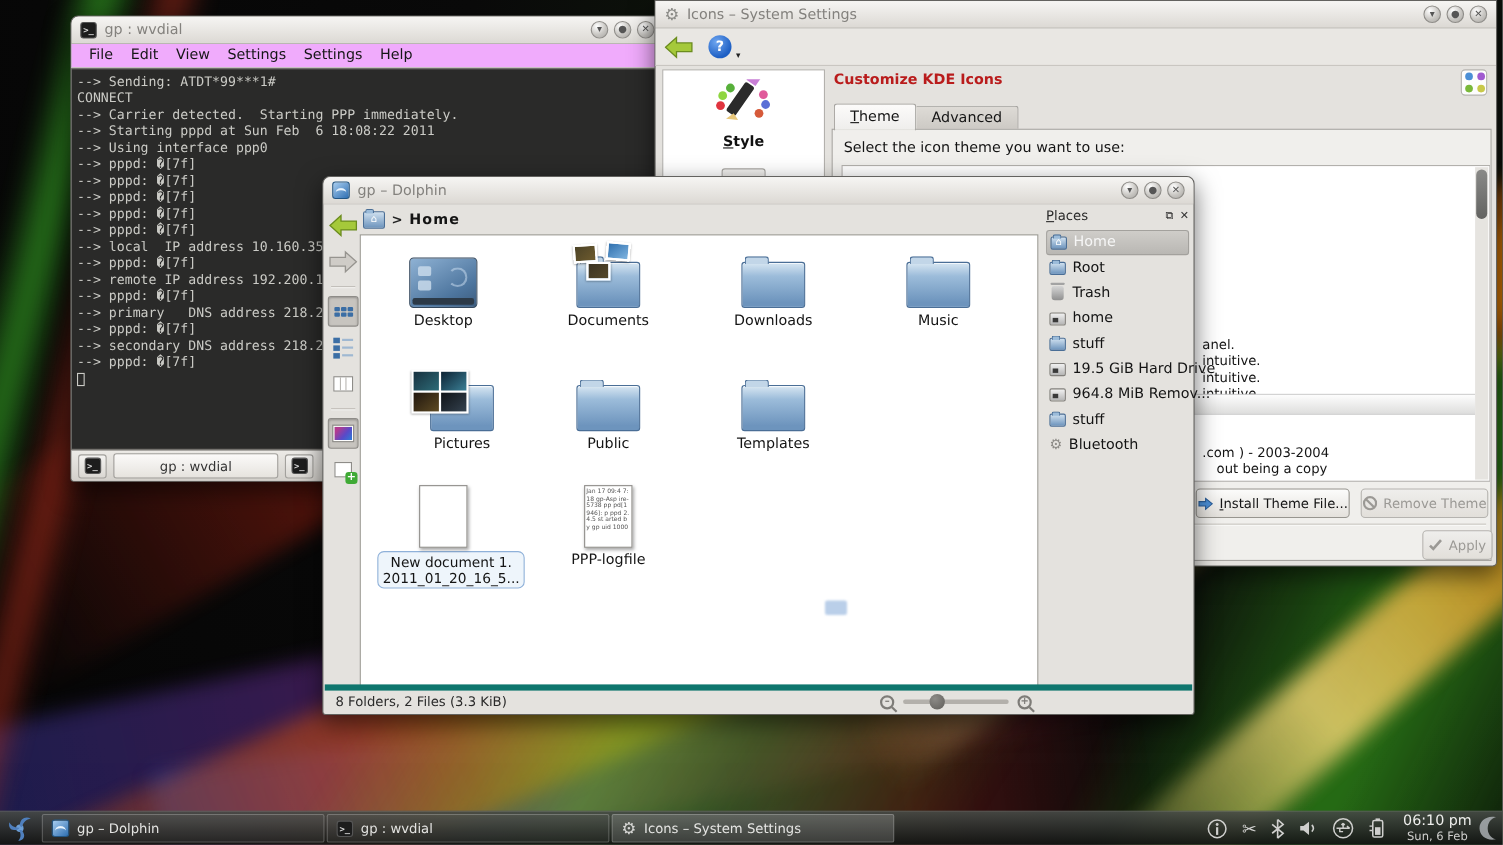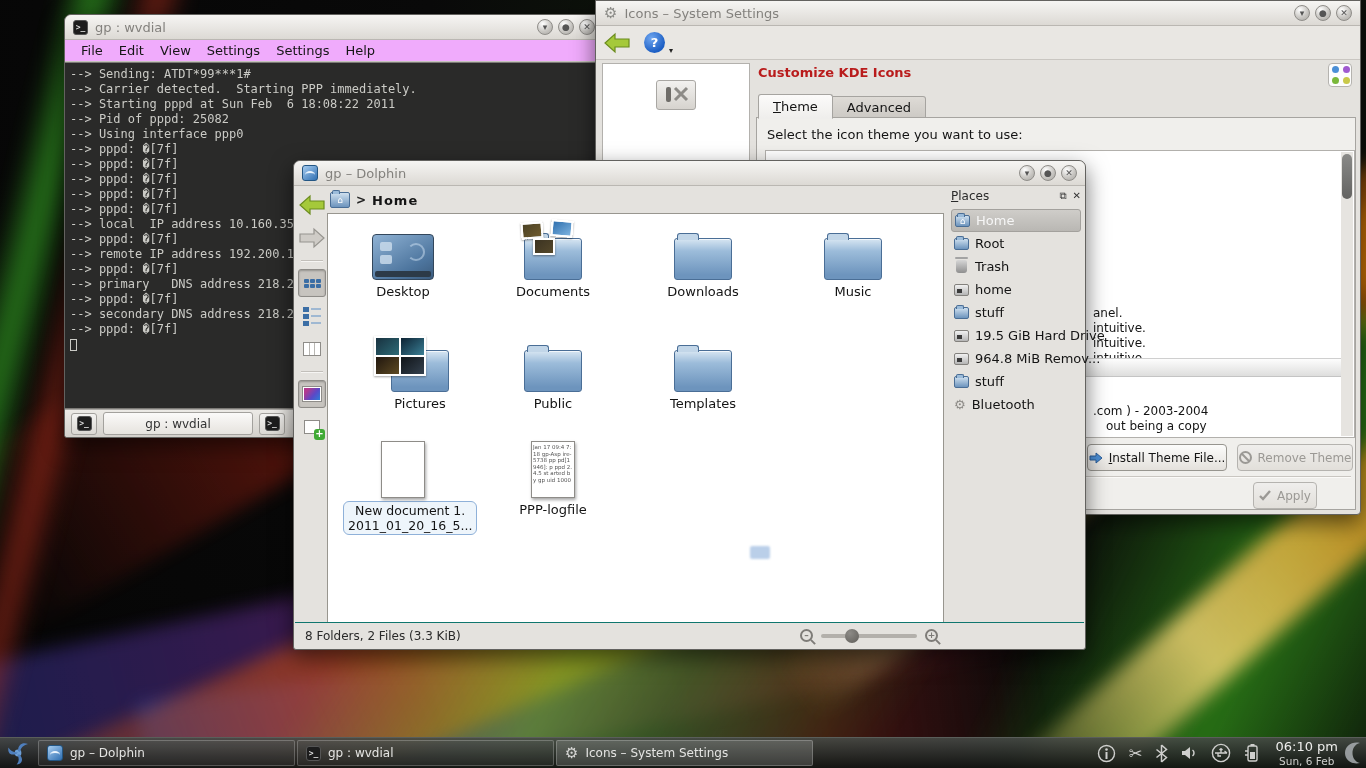--- a/index.html
+++ b/index.html
@@ -107,21 +107,21 @@
   .desktopic .swirl { position:absolute; right:8px; top:8px; width:18px; height:18px; border:2px solid rgba(220,235,250,.45); border-radius:50%; border-left-color:transparent; }
   .photo { position:absolute; width:22px; height:17px; background:#4b4a33; border:2px solid #fff; box-shadow:0 1px 2px rgba(0,0,0,.4); }
   .collage { position:absolute; left:14px; top:2px; width:52px; height:40px; display:grid; grid-template-columns:1fr 1fr; gap:2px; background:#fff; padding:2px; box-shadow:0 1px 2px rgba(0,0,0,.35); }
   .collage i { background:linear-gradient(140deg,#18313f,#2d6b77); }
   .collage i:nth-child(2){ background:linear-gradient(140deg,#0d2233,#3a7f95); }
   .collage i:nth-child(3){ background:linear-gradient(140deg,#20160e,#5d4a23); }
   .collage i:nth-child(4){ background:linear-gradient(140deg,#101418,#34414e); }
   .page { width:44px; height:57px; background:#fff; border:1px solid #8e8c88; box-shadow:1px 2px 3px rgba(0,0,0,.35); }
   .page.preview { padding:2px 1px; font-size:5.5px; line-height:6.5px; color:#555; text-align:left; word-break:break-all; overflow:hidden; }
   .sel-label { display:inline-block; border:1px solid #8fb1d9; background:#eef5fb; border-radius:6px; padding:1px 4px; font-size:12.5px; line-height:15px; color:#141414; }
-  .d-status { position:absolute; left:1px; right:1px; bottom:1px; height:26px; background:#e4e2de; border-top:1px solid #0f766e; display:flex; align-items:center; border-radius:0 0 3px 3px; }
+  .d-status { position:absolute; left:1px; right:1px; bottom:1px; height:26px; background:#e4e2de; border-top:6px solid #0f766e; display:flex; align-items:center; border-radius:0 0 3px 3px; }
   .d-status .stext { font-size:12px; color:#2a2a2a; margin-left:10px; }
   .zoomctl { position:absolute; left:505px; display:flex; align-items:center; gap:8px; }
   .mag { position:relative; width:13px; height:13px; border:2px solid #7e7c78; border-radius:50%; color:#7e7c78; font:bold 9px/9px "DejaVu Sans",sans-serif; text-align:center; }
   .mag::after { content:''; position:absolute; width:6px; height:2px; background:#7e7c78; transform:rotate(45deg); right:-5px; bottom:-3px; }
   .slider { position:relative; width:96px; height:4px; background:#b3b0ab; border-radius:2px; }
   .knob { position:absolute; left:24px; top:-5px; width:14px; height:14px; border-radius:50%; background:radial-gradient(circle at 35% 30%,#8d8b87,#5f5d59); }
   .places { position:absolute; left:657px; top:28px; width:130px; bottom:28px; }
   .places-head { display:flex; align-items:center; font-size:12px; color:#2a2a2a; margin-bottom:6px; }
   .places-head .phbtns { margin-left:auto; display:flex; gap:6px; font-size:10px; color:#333; }
   .pitem { display:flex; align-items:center; gap:6px; height:23px; font-size:13px; color:#141414; padding-left:3px; }
@@ -185,23 +185,23 @@
     <div class="menubar">
       <span>File</span>
       <span>Edit</span>
       <span>View</span>
       <span>Settings</span>
       <span>Settings</span>
       <span>Help</span>
     </div>
     <div class="termbox">
       <div>--&gt; Sending: ATDT*99***1#</div>
+      <div>CONNECT</div>
       <div>--&gt; Carrier detected.  Starting PPP immediately.</div>
       <div>--&gt; Starting pppd at Sun Feb  6 18:08:22 2011</div>
-      <div>--&gt; Pid of pppd: 25082</div>
       <div>--&gt; Using interface ppp0</div>
       <div>--&gt; pppd: �[7f]</div>
       <div>--&gt; pppd: �[7f]</div>
       <div>--&gt; pppd: �[7f]</div>
       <div>--&gt; pppd: �[7f]</div>
       <div>--&gt; pppd: �[7f]</div>
       <div>--&gt; local  IP address 10.160.35.</div>
       <div>--&gt; pppd: �[7f]</div>
       <div>--&gt; remote IP address 192.200.1.</div>
       <div>--&gt; pppd: �[7f]</div>
@@ -235,20 +235,34 @@
     <div class="ss-toolbar">
       <svg class="arrow-svg" width="26" height="22" viewBox="0 0 26 22">
         <path d="M11 2 L11 7 L25 7 L25 15 L11 15 L11 20 L1 11 Z" fill="#a5c93a" stroke="#6b8c1e" stroke-width="1.2"></path>
       </svg>
       <div class="help-wrap">
         <div class="help-circle">?</div>
         <div class="help-caret">▾</div>
       </div>
     </div>
     <div class="ss-sidebar">
+      <div class="ss-style-item">
+        <svg width="52" height="44" viewBox="0 0 52 44">
+          <circle cx="14" cy="8" r="4" fill="#57b03a"></circle>
+          <circle cx="7" cy="15" r="4" fill="#8ed63f"></circle>
+          <circle cx="5" cy="24" r="4" fill="#e0343f"></circle>
+          <circle cx="44" cy="14" r="4" fill="#e05a9a"></circle>
+          <circle cx="46" cy="23" r="4" fill="#5a6fd6"></circle>
+          <circle cx="40" cy="31" r="4" fill="#d65a3a"></circle>
+          <rect x="18" y="2" width="10" height="32" rx="2" transform="rotate(35 23 18)" fill="#2b2b2b"></rect>
+          <rect x="30" y="-4" width="10" height="8" transform="rotate(35 35 0)" fill="#c97fd6"></rect>
+          <path d="M10 36 L17 31 L21 37 Z" fill="#e8c77a"></path>
+        </svg>
+        <div class="ss-style-label accel">Style</div>
+      </div>
       <div class="ss-tool-icon">
         <svg width="26" height="20" viewBox="0 0 26 20">
           <rect x="3" y="2" width="5" height="15" rx="2" fill="#6f6d69"></rect>
           <path d="M12 3 L24 15 M24 3 L12 15" stroke="#8d8b87" stroke-width="3"></path>
         </svg>
       </div>
     </div>
     <div class="ss-main">
       <div class="ss-heading">Customize KDE Icons</div>
       <div class="dot-grid">
@@ -282,21 +296,21 @@
           <span class="accel">Install Theme File...</span>
         </div>
         <div class="ss-btn disabled" style="left:480px; top:326px; width:116px;">
           <svg width="13" height="13" viewBox="0 0 13 13">
               <circle cx="6.5" cy="6.5" r="5.5" fill="none" stroke="#9b9995" stroke-width="2"></circle>
               <path d="M2.8 2.8 L10.2 10.2" stroke="#9b9995" stroke-width="2"></path>
             </svg>
           <span>Remove Theme</span>
         </div>
         <div class="ss-sep"></div>
-        <div class="ss-btn disabled" style="left:496px; top:364px; width:64px;">
+        <div class="ss-btn disabled" style="left:536px; top:364px; width:64px;">
           <svg width="12" height="11" viewBox="0 0 12 11">
               <path d="M1 6 L4 9 L11 1" fill="none" stroke="#9b9995" stroke-width="2.4"></path>
             </svg>
           <span>Apply</span>
         </div>
       </div>
     </div>
   </div>
 
   <div class="win" id="dolphin" style="z-index:30;">

